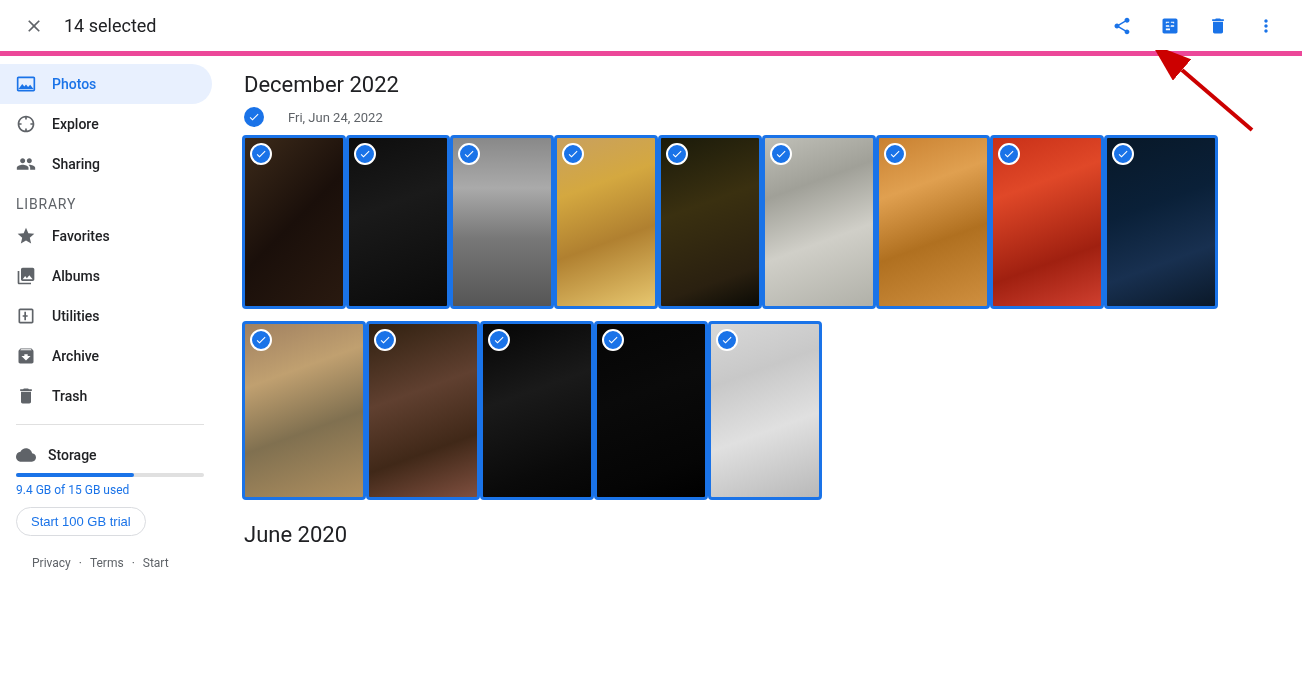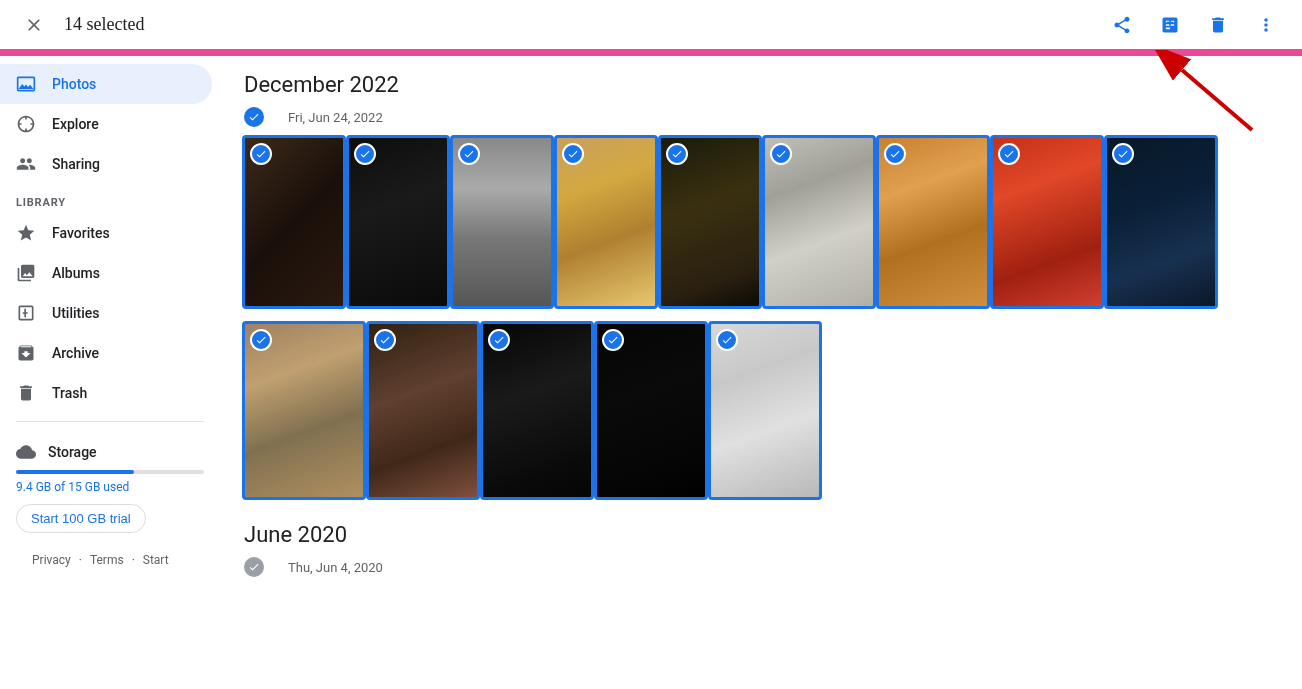--- a/index.html
+++ b/index.html
@@ -1,23 +1,22 @@
 <!DOCTYPE html>
 <html><head>
   <meta charset="utf-8">
   <style>
     * { box-sizing: border-box; margin: 0; padding: 0; }
     body { font-family: 'Google Sans', Roboto, Arial, sans-serif; background: #fff; color: #202124; display: flex; flex-direction: column; height: 689px; overflow: hidden; }
 
     
     .header {
       display: flex; align-items: center; justify-content: space-between;
-      padding: 0 16px; height: 56px; border-bottom: 7px solid #ec4899;
+      padding: 0 16px; height: 56px; border-bottom: 5px solid #ec4899;
       flex-shrink: 0;
-      font-family: Liberation Serif, serif;
     }
     .header-left { display: flex; align-items: center; gap: 12px; }
     .header-close { cursor: pointer; color: #5f6368; width: 36px; height: 36px; display: flex; align-items: center; justify-content: center; border-radius: 50%; }
     .header-title { font-size: 18px; font-weight: 400; color: #202124; }
     .header-actions { display: flex; align-items: center; gap: 8px; }
     .header-icon-btn { width: 40px; height: 40px; border-radius: 50%; display: flex; align-items: center; justify-content: center; cursor: pointer; color: #1a73e8; border: none; background: none; }
     .header-icon-btn svg { width: 20px; height: 20px; }
 
     
     .app-body { display: flex; flex: 1; overflow: hidden; }
@@ -25,21 +24,21 @@
     
     .sidebar { width: 220px; flex-shrink: 0; padding: 8px 0; overflow-y: auto; border-right: none; }
     .sidebar-item {
       display: flex; align-items: center; gap: 16px;
       padding: 10px 16px; cursor: pointer; border-radius: 0 24px 24px 0;
       margin-right: 8px; font-size: 14px; color: #202124; font-weight: 500; text-align: center;
     }
     .sidebar-item.active { background: #e8f0fe; color: #1a73e8; }
     .sidebar-item.active .sidebar-icon { color: #1a73e8; }
     .sidebar-icon { color: #5f6368; display: flex; align-items: center; }
-    .sidebar-section-label { font-size: 11px; color: #5f6368; font-weight: 700; letter-spacing: 0.8px; padding: 12px 16px 4px; text-transform: uppercase; }
+    .sidebar-section-label { font-size: 14px; color: #5f6368; font-weight: 400; letter-spacing: 0.8px; padding: 12px 16px 4px; text-transform: uppercase; }
     .sidebar-divider { height: 1px; background: #e0e0e0; margin: 8px 16px; }
 
     .storage-section { padding: 12px 16px; }
     .storage-label { font-size: 14px; color: #202124; font-weight: 500; display: flex; align-items: center; gap: 12px; margin-bottom: 8px; }
     .storage-bar-bg { height: 4px; background: #e0e0e0; border-radius: 2px; margin-bottom: 6px; }
     .storage-bar-fill { height: 4px; background: #1a73e8; border-radius: 2px; width: 63%; }
     .storage-text { font-size: 12px; color: #5f6368; margin-bottom: 10px; }
     .storage-text span { color: #1a73e8; }
     .trial-btn {
       border: 1px solid #dadce0; border-radius: 16px; padding: 6px 14px;
@@ -377,23 +376,15 @@
             <svg viewBox="0 0 24 24">
                 <path d="M9 16.17L4.83 12l-1.42 1.41L9 19 21 7l-1.41-1.41z"></path>
               </svg>
           </div>
         </div>
       </div>
     </div>
 
     <div style="margin-top: 24px;">
       <h2 class="section-title">June 2020</h2>
-      <div class="date-row">
-        <div class="date-check" style="background:#9aa0a6;">
-          <svg viewBox="0 0 24 24" width="12" height="12" fill="white">
-            <path d="M9 16.17L4.83 12l-1.42 1.41L9 19 21 7l-1.41-1.41z"></path>
-          </svg>
-        </div>
-        <span class="date-label">Thu, Jun 4, 2020</span>
-      </div>
     </div>
   </div>
 </div>
 
 </body></html>

